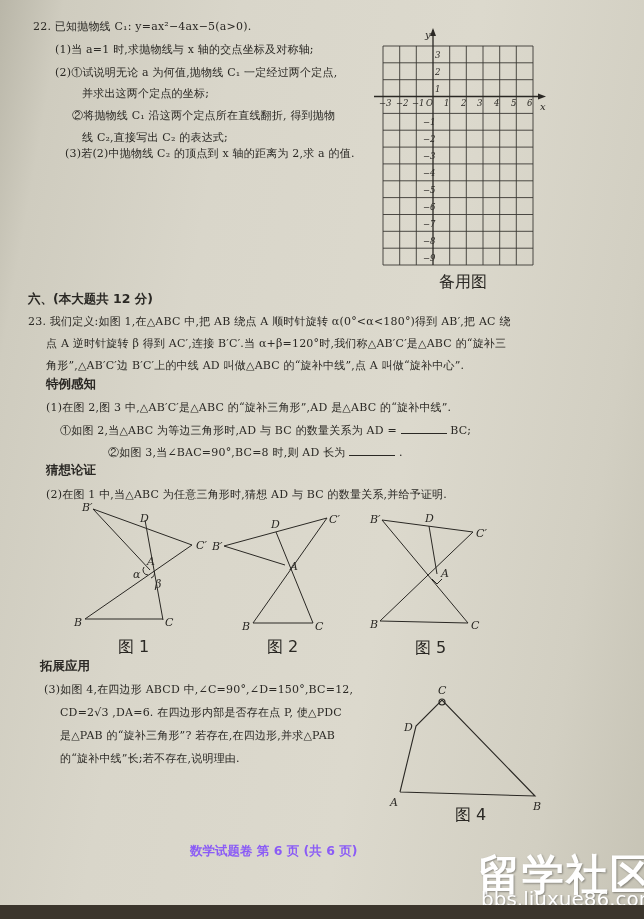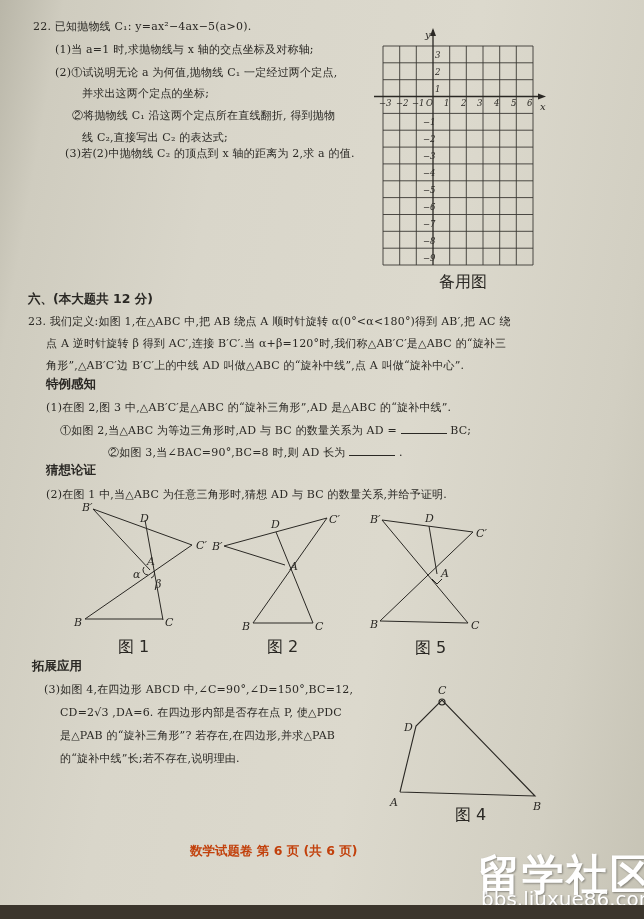--- a/index.html
+++ b/index.html
@@ -7,21 +7,21 @@
     width: 644px; height: 919px; position: relative; overflow: hidden;
     background: linear-gradient(100deg, #b9b6a8 0%, #cfccbf 8%, #d9d6ca 30%, #dcd9cd 60%, #d2cfc2 85%, #c6c3b5 100%);
     font-family: "DejaVu Serif", "Liberation Serif", serif;
     color: #2a2824;
   }
   .abs { position: absolute; white-space: nowrap; }
   .t { font-size: 11px; line-height: 18px; letter-spacing: 0.2px; }
   .b { font-weight: bold; font-family: "DejaVu Sans", "Liberation Sans", sans-serif; font-size: 12.5px; }
   .blank { display: inline-block; border-bottom: 1px solid #2a2824; width: 46px; height: 12px; vertical-align: baseline; }
   .cap { font-size: 16px; font-family: "DejaVu Sans", sans-serif; }
-  .footer-text { font-size: 12.5px; font-weight: bold; font-family: "DejaVu Sans", sans-serif; color: #c2410c; }
+  .footer-text { font-size: 12.5px; font-weight: bold; font-family: "DejaVu Sans", sans-serif; color: #8b5cf6; }
   .wm-big { font-size: 42px; font-weight: bold; color: #ffffff; letter-spacing: 2px;
     font-family: "DejaVu Sans", "Liberation Sans", sans-serif;
     text-shadow: 1px 1px 2px rgba(0,0,0,0.35); }
   .wm-small { font-size: 20px; color: #ffffff; font-family: "DejaVu Sans", sans-serif;
     text-shadow: 1px 1px 2px rgba(0,0,0,0.35); }
   .bottom-edge { position:absolute; left:0; top:905px; width:644px; height:14px; background:#3b352c; }
   svg text { font-family: "DejaVu Serif", serif; font-style: italic; fill: #2a2824; }
 </style>
 </head>
 <body>
@@ -175,21 +175,21 @@
     <text x="10" y="28" font-size="11">B′</text>
     <text x="65" y="27" font-size="11">D</text>
     <text x="116" y="42" font-size="11">C′</text>
     <text x="81" y="82" font-size="11">A</text>
     <text x="10" y="133" font-size="11">B</text>
     <text x="111" y="134" font-size="11">C</text>
   </svg>
 </div>
 <div class="abs cap" style="left:415px;top:638px;">图 5</div>
 
-<div class="abs b" style="left:32px;top:658px;">拓展应用</div>
+<div class="abs b" style="left:40px;top:658px;">拓展应用</div>
 <div class="abs t" style="left:44px;top:681px;">(3)如图 4,在四边形 ABCD 中,∠C=90°,∠D=150°,BC=12,</div>
 <div class="abs t" style="left:60px;top:704px;">CD=2√3 ,DA=6. 在四边形内部是否存在点 P, 使△PDC</div>
 <div class="abs t" style="left:60px;top:727px;">是△PAB 的“旋补三角形”? 若存在,在四边形,并求△PAB</div>
 <div class="abs t" style="left:60px;top:750px;">的“旋补中线”长;若不存在,说明理由.</div>
 
 <div class="abs" style="left:380px;top:660px;">
   <svg width="200" height="160" viewBox="0 0 200 160">
     <g stroke="#2a2824" stroke-width="1.1" fill="none">
       <polyline points="20,132 36,66 62,40 155,136 20,132"></polyline>
       <circle cx="62" cy="42" r="3"></circle>

